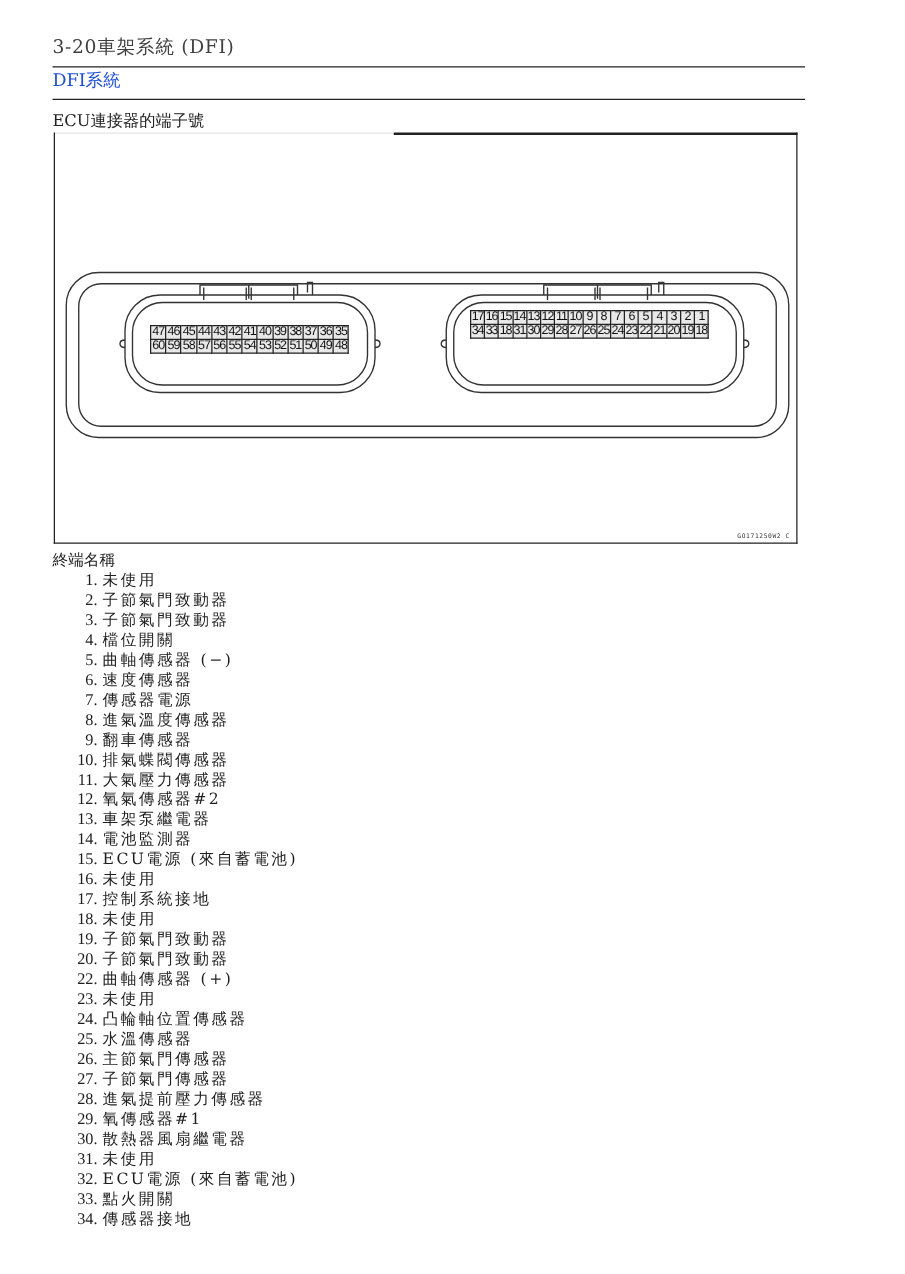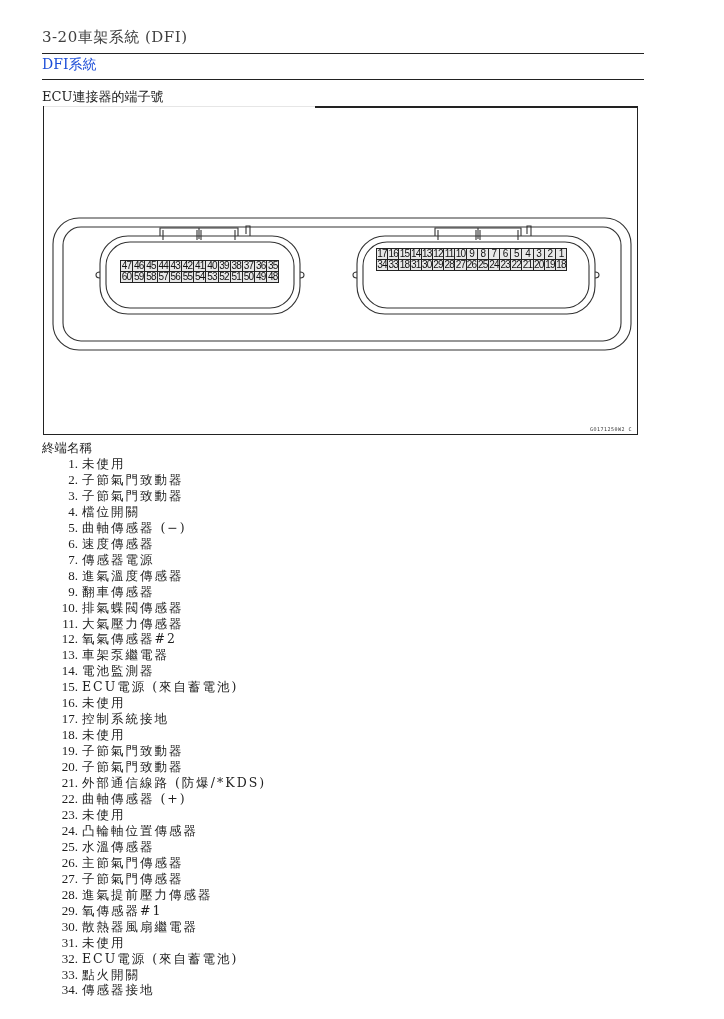--- a/index.html
+++ b/index.html
@@ -255,24 +255,20 @@
     </li>
     <li>
       <span class="num">19.</span>
       <span class="name">子節氣門致動器</span>
     </li>
     <li>
       <span class="num">20.</span>
       <span class="name">子節氣門致動器</span>
     </li>
     <li>
-      <span class="num">21.</span>
-      <span class="name">外部通信線路 (防爆/*KDS)</span>
-    </li>
-    <li>
       <span class="num">22.</span>
       <span class="name">曲軸傳感器 (+)</span>
     </li>
     <li>
       <span class="num">23.</span>
       <span class="name">未使用</span>
     </li>
     <li>
       <span class="num">24.</span>
       <span class="name">凸輪軸位置傳感器</span>

